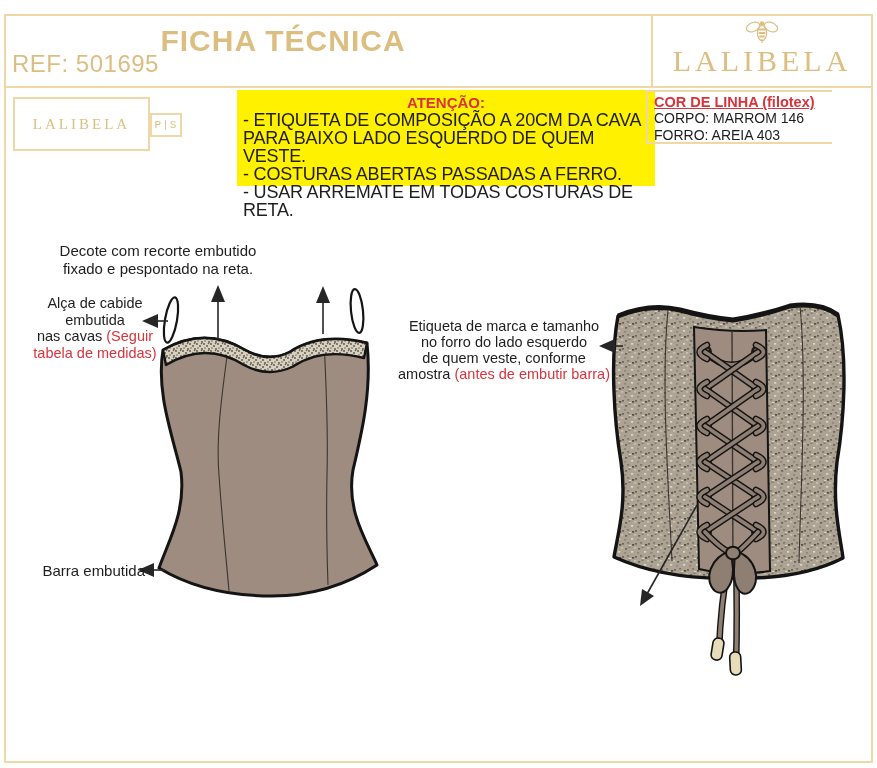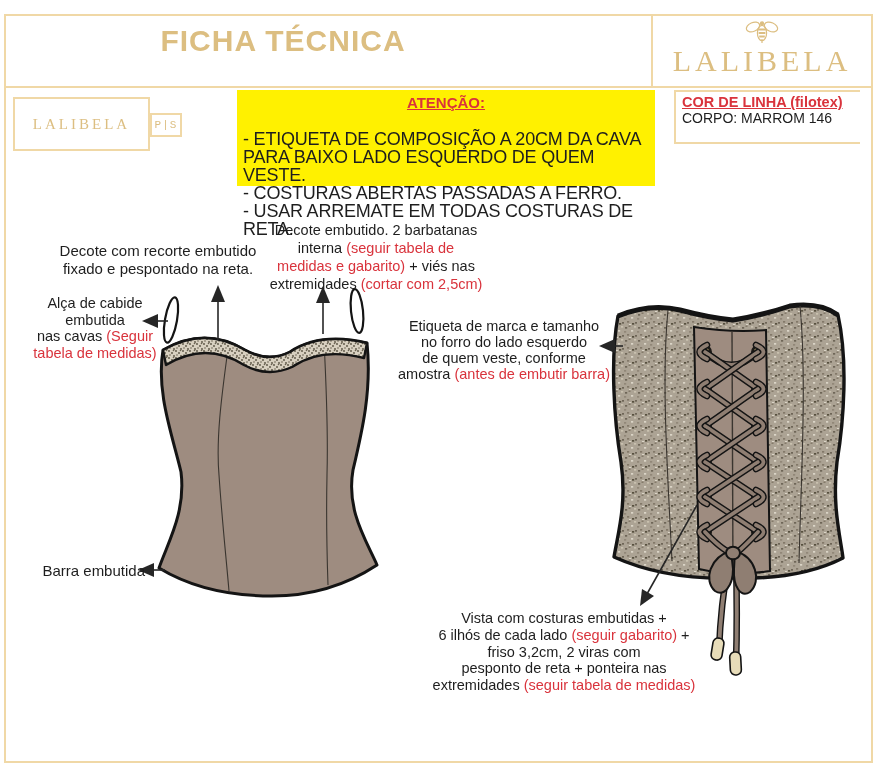--- a/index.html
+++ b/index.html
@@ -29,24 +29,24 @@
   .brand-box{left:13px;top:97px;width:137px;height:54px;border:2px solid var(--gold-border);
     display:flex;align-items:center;justify-content:center;
     font-family:"Liberation Serif",serif;font-size:15px;color:var(--gold);letter-spacing:3px}
   .ps-box{left:150px;top:113px;width:32px;height:24px;border:2px solid var(--gold-border);
     display:flex;align-items:center;justify-content:center;
     font-family:Liberation Mono, monospace;font-size:11px;color:var(--gold);letter-spacing:1px}
 
   .attention{left:237px;top:90px;width:418px;height:96px;background:var(--yellow);
     padding:4px 6px 0 6px}
   .attention .att-title{text-align:center;color:var(--red);font-weight:bold;font-size:15px;
-    text-decoration:underline;margin-bottom:19px}
+    margin-bottom:0}
   .attention .att-line{font-size:18px;line-height:18px;letter-spacing:-.2px}
 
-  .thread{left:674px;top:90px;width:186px;height:54px;border:2px solid var(--gold-border);
+  .thread{left:646px;top:90px;width:186px;height:54px;border:2px solid var(--gold-border);
     border-right:none;padding:2px 16px 0 6px}
   .thread .th-title{color:var(--red);font-weight:bold;font-size:14.5px;text-decoration:underline}
   .thread .th-line{font-size:14px;line-height:17px}
 
   
   .note{font-size:14.5px;line-height:16.5px;text-align:center;white-space:pre-line;z-index:3}
   .note .red{color:var(--red)}
   .n-seam{left:48px;top:242px;width:220px;font-size:15px;line-height:18px}
   .n-boning{left:260px;top:221px;width:232px;line-height:18px}
   .n-loop{left:26px;top:295px;width:138px;line-height:16.5px}
@@ -63,20 +63,21 @@
 </style>
 </head>
 <body>
 
 <div id="page">
 
   <div class="abs frame"></div>
   <div class="abs topband-line"></div>
   <div class="abs topband-divider"></div>
 
+  <div class="abs ref">REF: 501695</div>
   <div class="abs title">FICHA TÉCNICA</div>
   <div class="abs bee">
     <svg width="34" height="26" viewBox="0 0 34 26">
       <g fill="none" stroke="#DCBE81" stroke-width="1.2">
         <ellipse cx="8" cy="8" rx="7" ry="4.4" transform="rotate(-24 8 8)"></ellipse>
         <ellipse cx="26" cy="8" rx="7" ry="4.4" transform="rotate(24 26 8)"></ellipse>
         <ellipse cx="17" cy="14" rx="4.6" ry="7.6"></ellipse>
       </g>
       <g fill="#DCBE81">
         <circle cx="17" cy="4.5" r="2.2"></circle>
@@ -96,20 +97,21 @@
     <div class="att-title">ATENÇÃO:</div>
     <div class="att-line">- ETIQUETA DE COMPOSIÇÃO A 20CM DA CAVA</div>
     <div class="att-line">PARA BAIXO LADO ESQUERDO DE QUEM VESTE.</div>
     <div class="att-line">- COSTURAS ABERTAS PASSADAS A FERRO.</div>
     <div class="att-line">- USAR ARREMATE EM TODAS COSTURAS DE RETA.</div>
   </div>
 
   <div class="abs thread">
     <div class="th-title">COR DE LINHA (filotex)</div>
     <div class="th-line">CORPO: MARROM 146</div>
+    <div class="th-line">FORRO: AREIA 403</div>
   </div>
 
   <svg id="draw" width="877" height="768" viewBox="0 0 877 768">
     <defs>
       <pattern id="trimdots" width="7" height="7" patternUnits="userSpaceOnUse">
         <rect width="7" height="7" fill="var(--trim)"></rect>
         <circle cx="1" cy="1" r=".9" fill="#57503F"></circle>
         <circle cx="4" cy="3" r=".9" fill="#57503F"></circle>
         <circle cx="2" cy="5" r=".8" fill="#6B6353"></circle>
         <circle cx="6" cy="6" r=".9" fill="#57503F"></circle>
@@ -285,31 +287,22 @@
       </g>
       <g>
         <line class="arrow-line" x1="697" y1="505" x2="647" y2="594"></line>
         <polygon class="arrow-head" points="640,606 642,589 654,596"></polygon>
       </g>
     </g>
   </svg>
 
   <div class="abs note n-seam"><span>Decote com recorte embutido
 fixado e pespontado na reta.</span></div>
-  <div class="abs note n-boning"><span>Decote embutido. 2 barbatanas
-interna </span><span class="red">(seguir tabela de
-medidas e gabarito)</span><span> + viés nas
-extremidades </span><span class="red">(cortar com 2,5cm)</span></div>
   <div class="abs note n-label"><span>Etiqueta de marca e tamanho
 no forro do lado esquerdo
 de quem veste, conforme
 amostra </span><span class="red">(antes de embutir barra)</span></div>
   <div class="abs note n-loop"><span>Alça de cabide
 embutida
 nas cavas </span><span class="red">(Seguir
 tabela de medidas)</span></div>
   <div class="abs note n-hem"><span>Barra embutida</span></div>
-  <div class="abs note n-back"><span>Vista com costuras embutidas +
-6 ilhós de cada lado </span><span class="red">(seguir gabarito)</span><span> +
-friso  3,2cm, 2 viras com
-pesponto de reta + ponteira nas
-extremidades </span><span class="red">(seguir tabela de medidas)</span></div>
 </div>
 
 </body></html>

